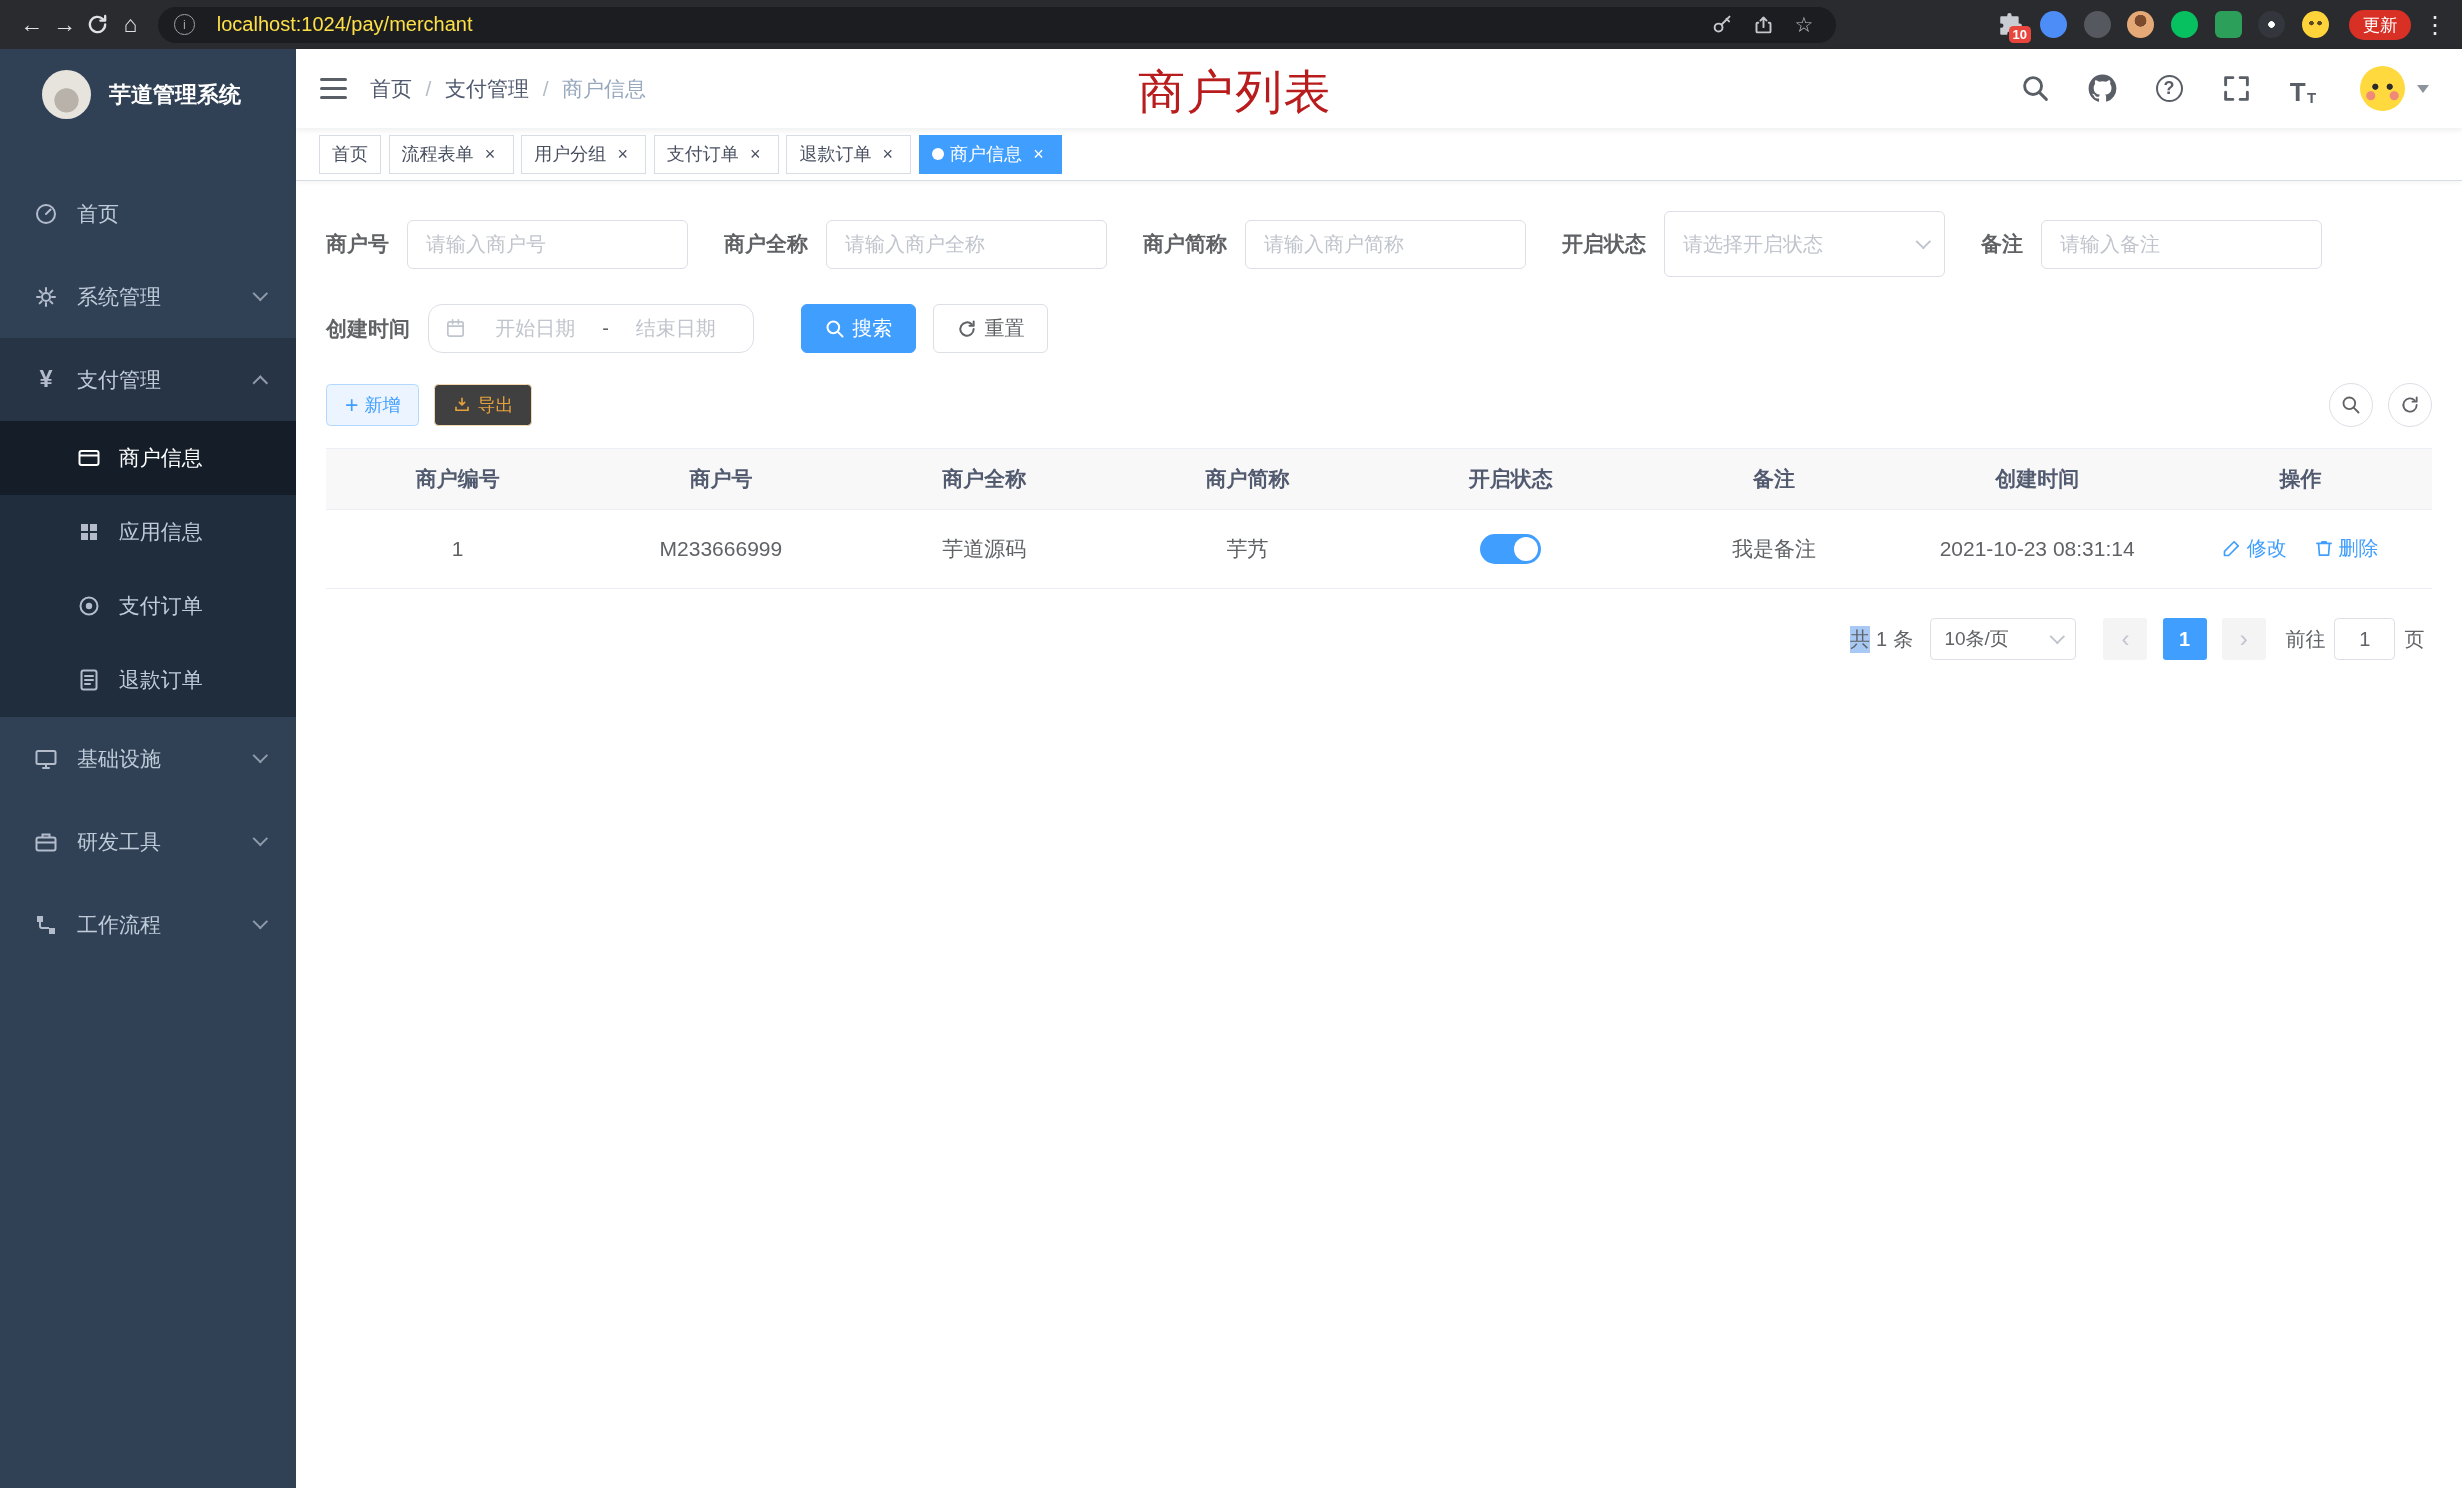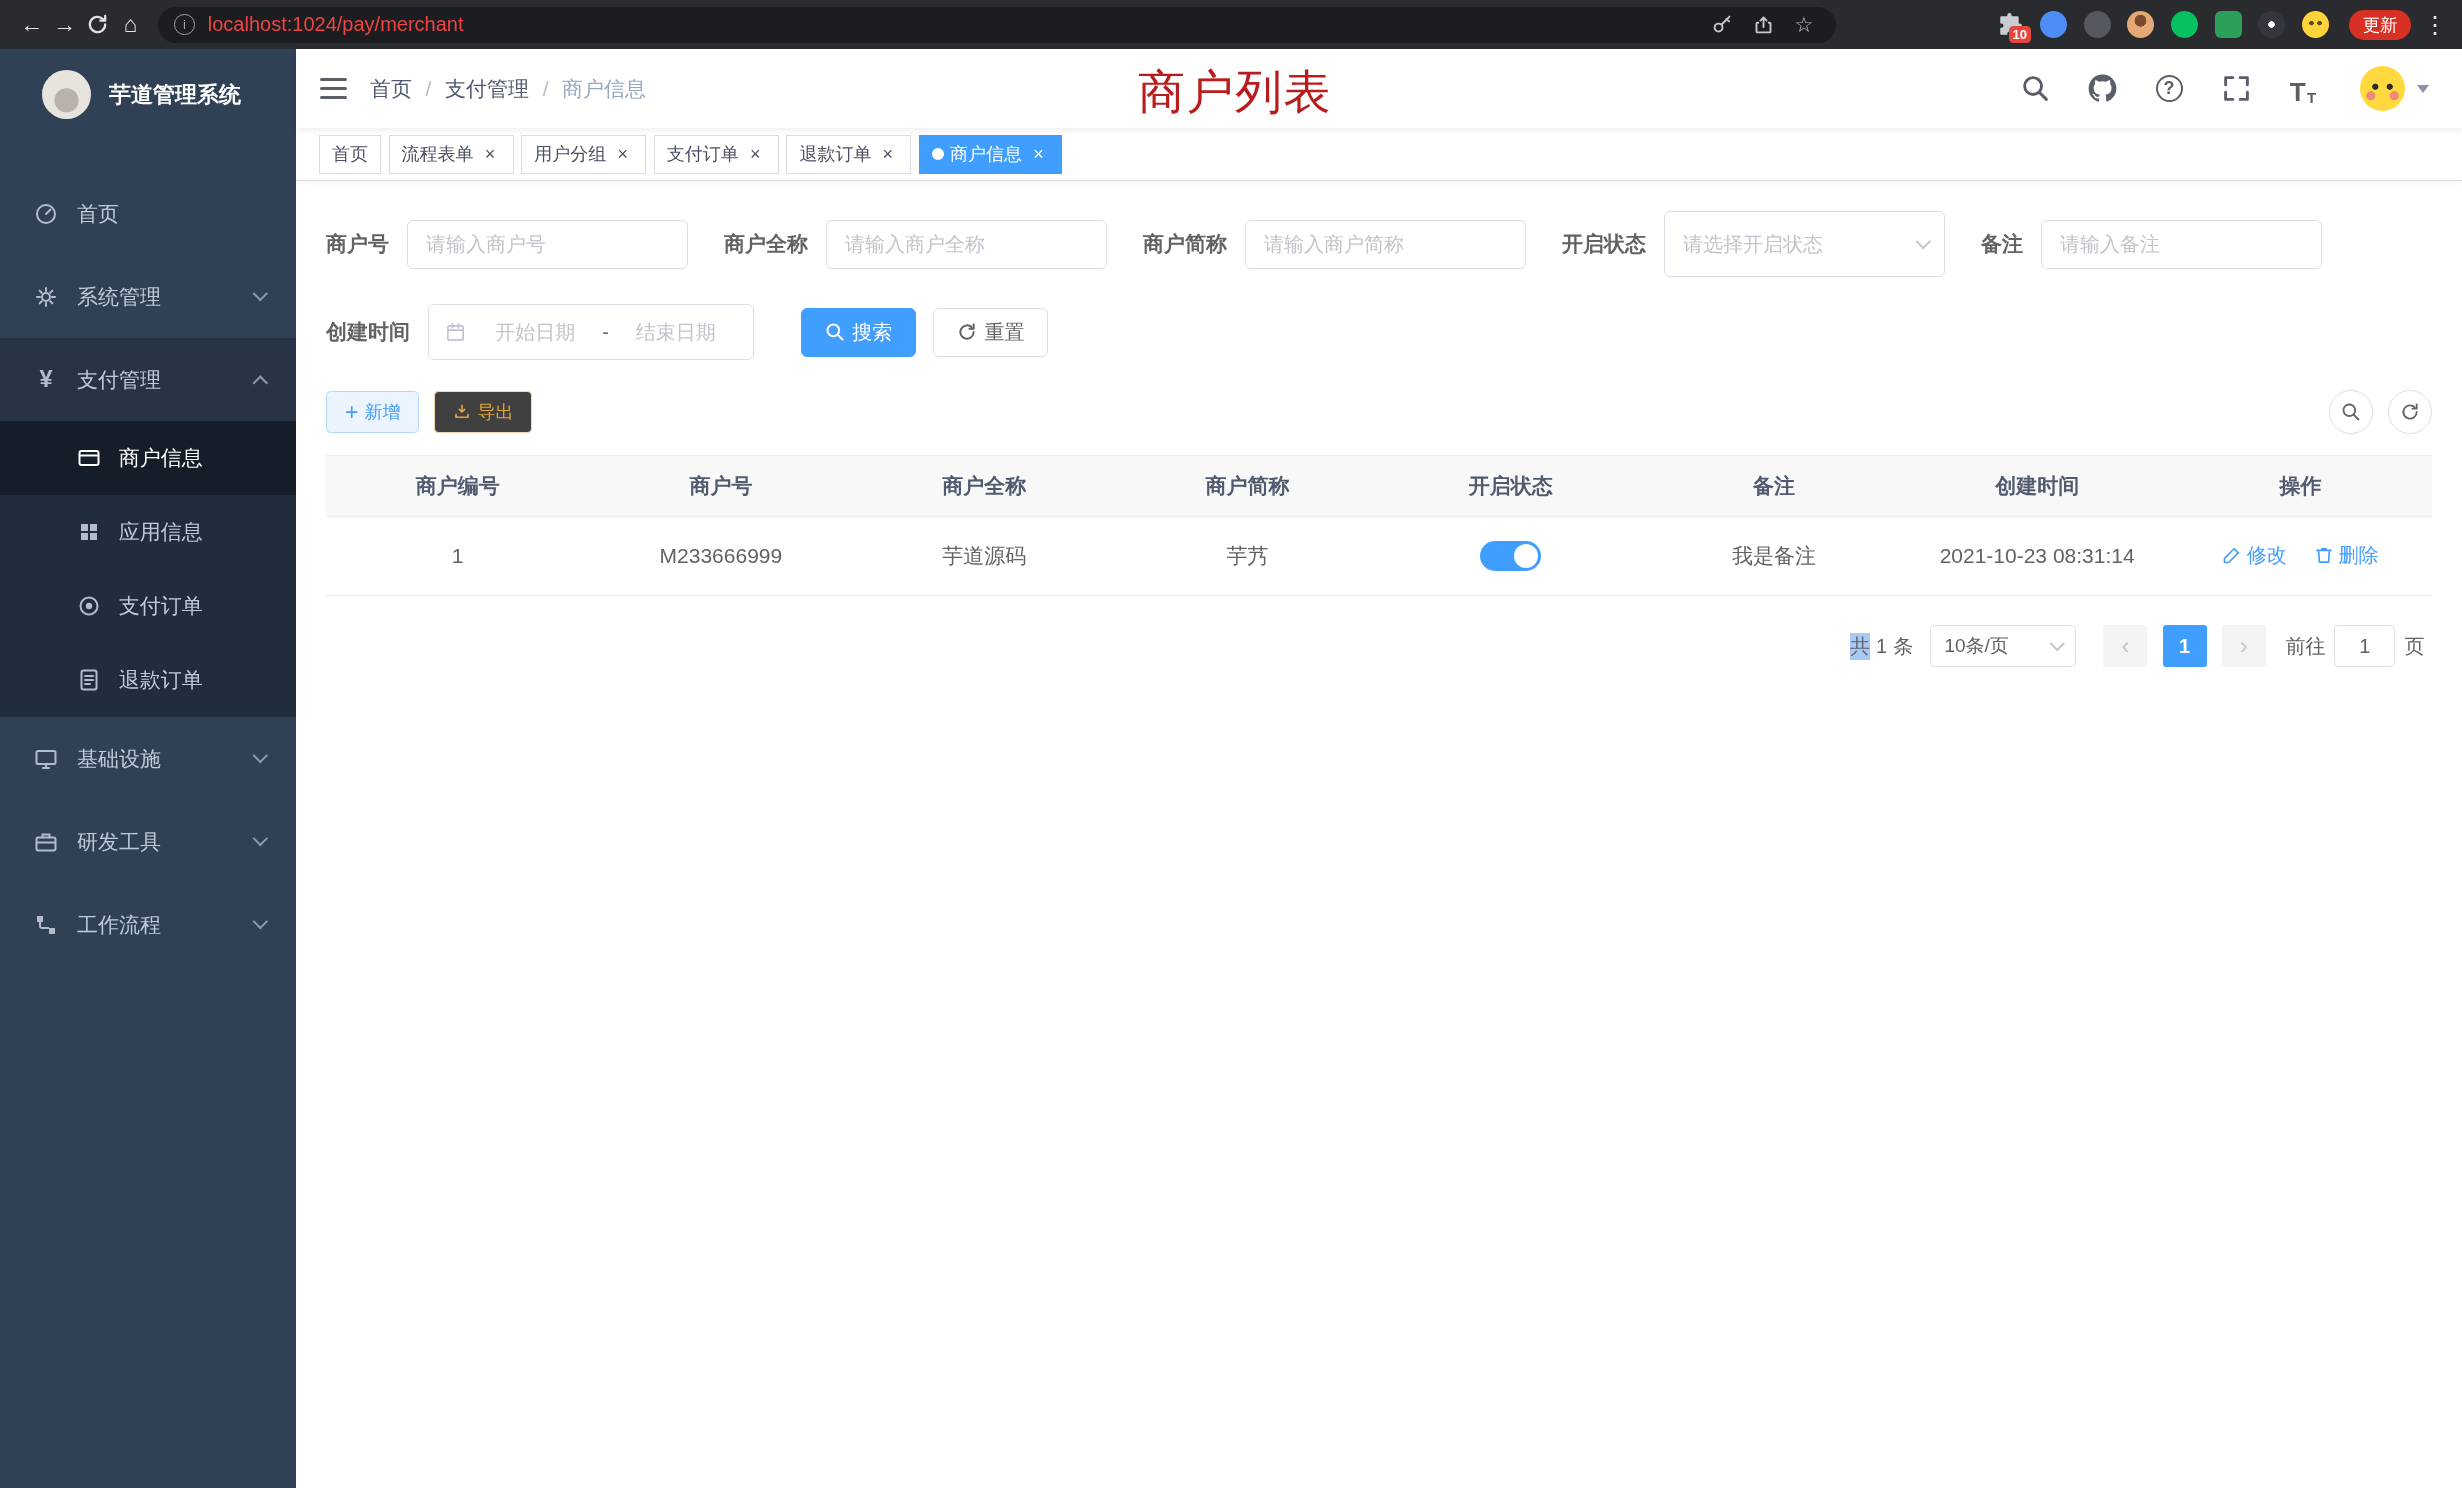--- a/index.html
+++ b/index.html
@@ -7,21 +7,21 @@
 body{font-family:"Liberation Sans","DejaVu Sans",sans-serif;background:#fff;overflow:hidden}
 a{text-decoration:none}
 input,button{font-family:inherit}
 
 
 .browser-bar{height:49px;background:#2a2b2e;display:flex;align-items:center;padding:0 15px}
 .bicon{color:#dfe1e5;font-size:23px;width:33px;height:33px;display:flex;align-items:center;justify-content:center;flex:0 0 auto;cursor:pointer}
 .bicon svg{width:23px;height:23px}
 .address-bar{width:1678px;height:36px;margin-left:10.6px;background:#1c1d20;border-radius:18px;display:flex;align-items:center;padding:0 16.7px;color:#e8eaed;cursor:text}
 .info-circle{width:20.5px;height:20.5px;border:1.5px solid #9aa0a6;border-radius:50%;color:#9aa0a6;font-size:13px;display:flex;align-items:center;justify-content:center;flex:0 0 auto}
-.url-text{font-size:20px;margin-left:13px;color:#ef4444;white-space:nowrap}
+.url-text{font-size:20px;margin-left:22px;color:#fde047;white-space:nowrap}
 .addr-spacer{flex:1}
 .addr-ic{width:30px;height:30px;display:flex;align-items:center;justify-content:center;color:#c4c7cc;margin-left:10.6px;cursor:pointer;font-size:21px}
 .addr-ic svg{width:21px;height:21px}
 .ext-cluster{display:flex;align-items:center;gap:16.7px;margin-left:auto}
 .ext{width:27px;height:27px;border-radius:50%;position:relative;flex:0 0 auto;cursor:pointer}
 .e1{border-radius:4.5px;background:transparent;color:#c9cdd3;display:flex;align-items:center;justify-content:center}
 .e1 svg{width:26px;height:26px}
 .e2{background:#4d8df7}
 .e3{background:#55585e}
 .e4{background:radial-gradient(circle at 50% 36%,#7c4a2d 26%,transparent 28%),#e5a877}
@@ -85,21 +85,21 @@
 .content{flex:1;padding:30px;background:#fff}
 .filter-form{display:flex;flex-wrap:wrap;align-items:center}
 .form-item{display:flex;align-items:center;margin:0 36px 27px 0}
 .form-label{font-size:21px;font-weight:700;color:#606266;padding-right:18px;white-space:nowrap}
 .el-input{width:281px;height:49px;border:1.5px solid #dcdfe6;border-radius:6px;padding:0 18px;font-size:20px;color:#606266;outline:none;background:#fff}
 .el-input::placeholder{color:#c0c4cc}
 .el-select{width:281px;height:66px;border:1.5px solid #dcdfe6;border-radius:6px;display:flex;align-items:center;padding:0 15px 0 18px;background:#fff;cursor:pointer}
 .select-ph{font-size:20px;color:#c0c4cc;flex:1;white-space:nowrap}
 .sel-chev{width:10.6px;height:10.6px;border-right:2.3px solid #c0c4cc;border-bottom:2.3px solid #c0c4cc;transform:rotate(45deg);margin-top:-6px;flex:0 0 auto}
 .form-break{flex-basis:100%;height:0}
-.date-range{width:326px;height:56px;border:1.5px solid #dcdfe6;border-radius:6px;display:flex;align-items:center;padding:16px 15px;background:#fff;cursor:pointer}
+.date-range{width:326px;height:49px;border:1.5px solid #dcdfe6;border-radius:14px;display:flex;align-items:center;padding:16px 15px;background:#fff;cursor:pointer}
 .cal-icon{color:#c0c4cc;display:flex;margin-right:6px;flex:0 0 auto}
 .cal-icon svg{width:23px;height:23px}
 .date-ph{flex:1;text-align:center;font-size:20px;color:#c0c4cc;white-space:nowrap}
 .date-sep{padding:0 4.5px;color:#606266;font-size:20px}
 .btn{display:inline-flex;align-items:center;justify-content:center;gap:7.6px;height:49px;padding:0 23px;border-radius:6px;font-size:20px;border:1.5px solid transparent;cursor:pointer;background:#fff}
 .btn svg{width:20px;height:20px}
 .btn-primary{background:#409EFF;border-color:#409EFF;color:#fff;margin-left:10.6px}
 .btn-default{border-color:#dcdfe6;color:#606266;margin-left:16.7px}
 .toolbar{display:flex;align-items:center;margin:3px 0 21px}
 .btn-sm{height:42px;padding:0 18px;font-size:18px;border-radius:4.5px;display:inline-flex;align-items:center;gap:6px;cursor:pointer}

